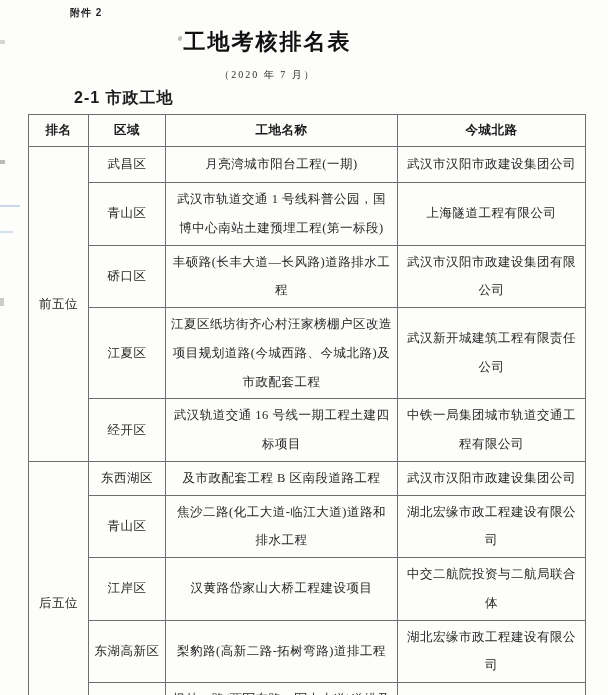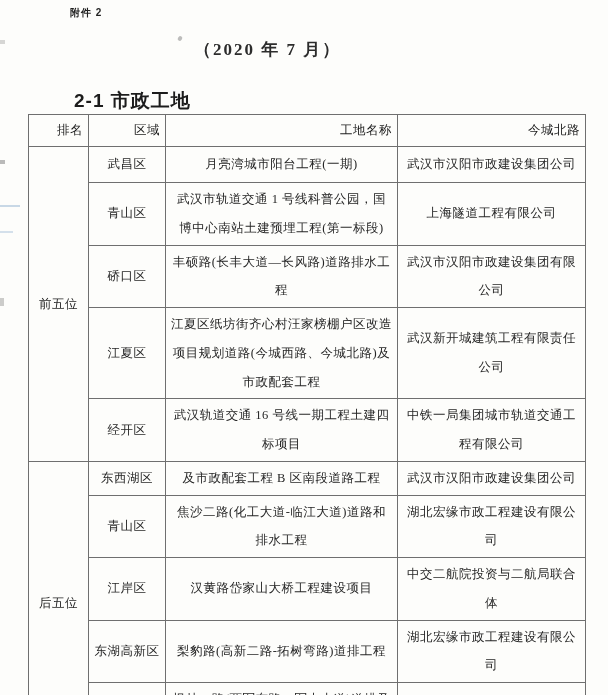--- a/index.html
+++ b/index.html
@@ -30,29 +30,28 @@
   }
   .doc-title {
     font-size: 22px;
     font-weight: bold;
     letter-spacing: 2px;
     color: #111;
     font-family: "Liberation Sans", "DejaVu Sans", sans-serif;
   }
   .doc-subtitle {
     margin-top: 11px;
-    font-size: 17px;
+    font-size: 10px;
     letter-spacing: 2px;
     color: #2c2c2c;
-    font-weight: bold;
   }
   .section-label {
     position: absolute;
     left: 74px; top: 88px;
-    font-size: 19px;
+    font-size: 16px;
     font-weight: bold;
     letter-spacing: 1px;
     color: #1c1c1c;
     font-family: "Liberation Sans", "DejaVu Sans", sans-serif;
   }
 
   table.ranking {
     position: absolute;
     left: 28px; top: 114px;
     width: 557px;
@@ -63,25 +62,24 @@
     border: 1px solid #6f6f6f;
     text-align: center;
     vertical-align: middle;
     font-size: 12.5px;
     letter-spacing: 0.5px;
     color: #262626;
     padding: 2px 5px;
     line-height: 2.3;
   }
   table.ranking th {
-    font-weight: normal;
+    font-weight: bold;
     font-family: "Liberation Sans", "DejaVu Sans", sans-serif;
     color: #1a1a1a;
     line-height: 1.4;
-    text-align: right;
   }
   td.rank-cell {
     font-size: 12.5px;
     letter-spacing: 1px;
   }
   td.region-cell { letter-spacing: 0.5px; }
 
   
   .artifact { position: absolute; pointer-events: none; }
   .scanline-1 { left: 0; top: 205px; width: 20px; height: 2px; background: rgba(135,170,205,0.45); }
@@ -99,20 +97,21 @@
   <div class="artifact scanline-1"></div>
   <div class="artifact scanline-2"></div>
   <div class="artifact edge-mark-1"></div>
   <div class="artifact edge-mark-2"></div>
   <div class="artifact edge-mark-3"></div>
   <div class="artifact speck-1"></div>
 
   <div class="attachment-label">附件 2</div>
 
   <div class="title-block">
+    <div class="doc-title">工地考核排名表</div>
     <div class="doc-subtitle">（2020 年 7 月）</div>
   </div>
 
   <div class="section-label">2-1 市政工地</div>
 
   <table class="ranking">
     <colgroup>
       <col style="width:60px">
       <col style="width:77px">
       <col style="width:232px">

